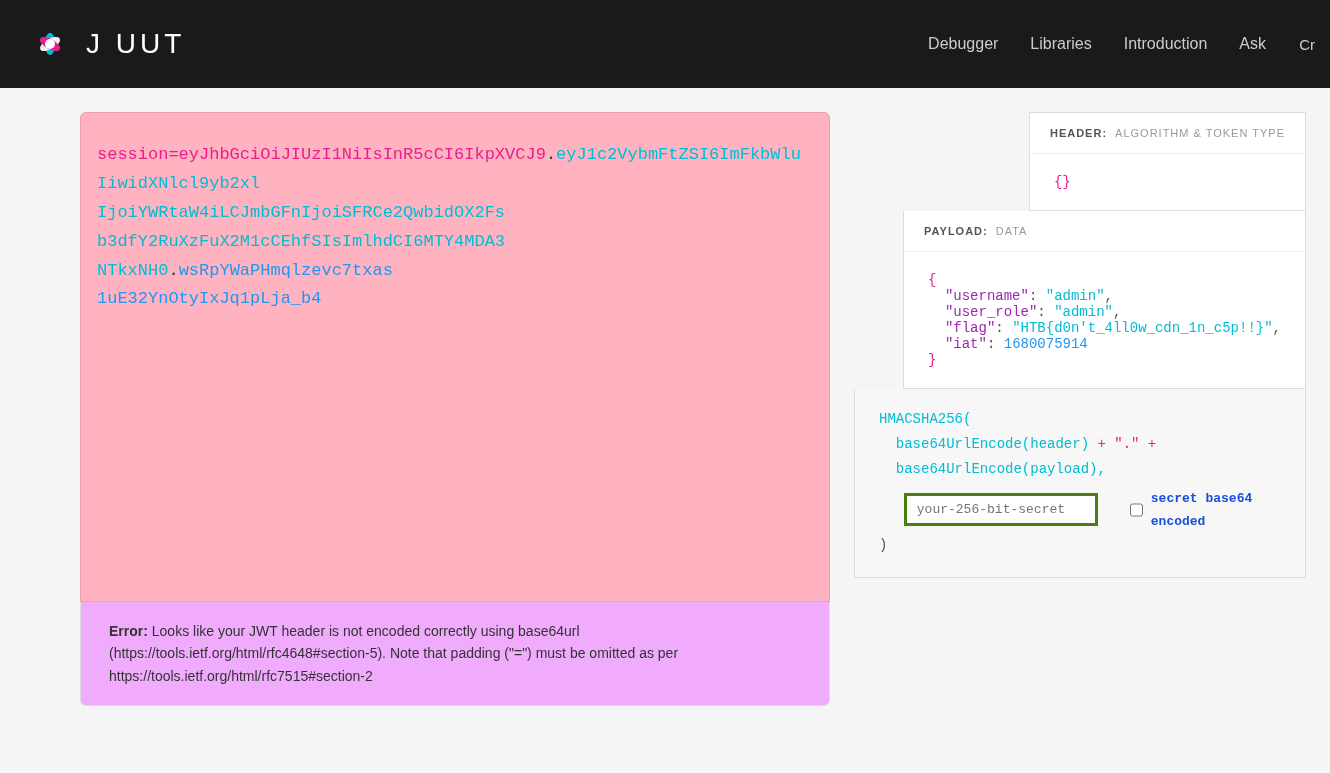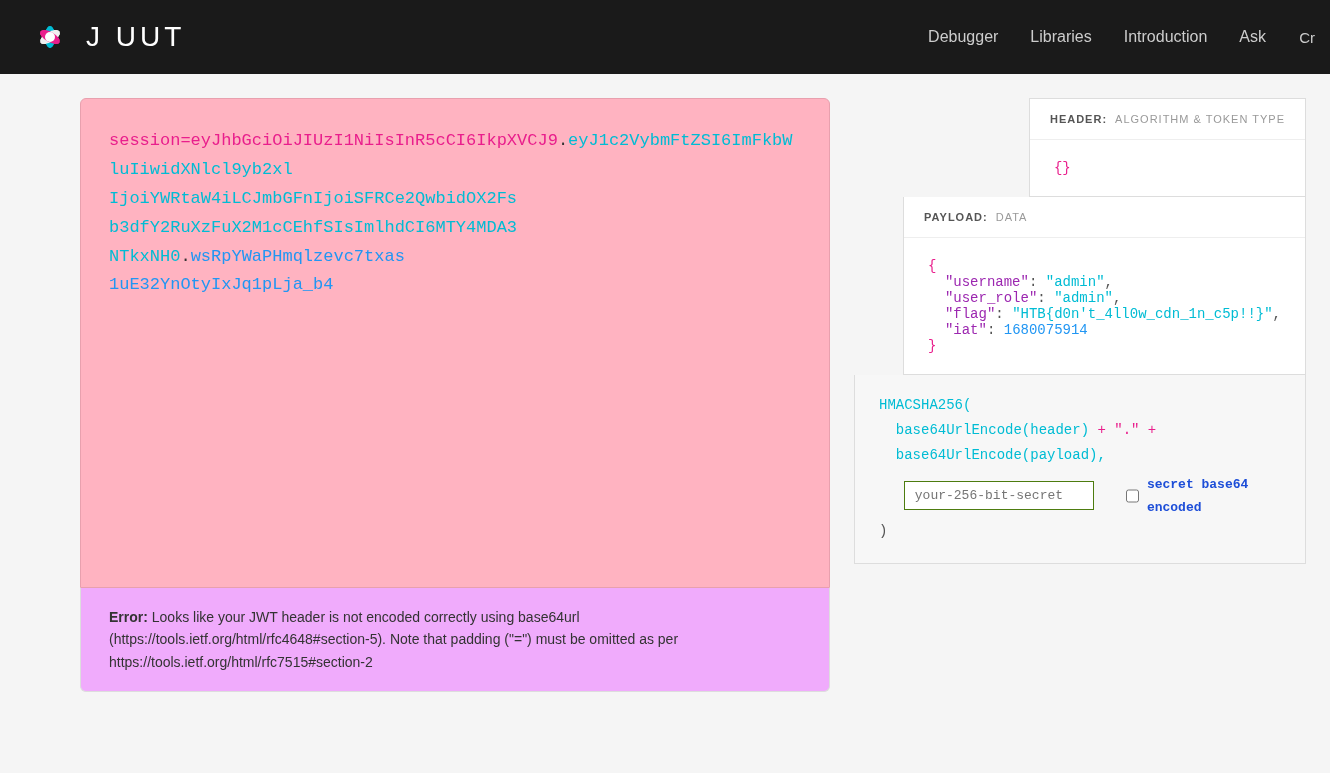--- a/index.html
+++ b/index.html
@@ -1,21 +1,21 @@
 <!DOCTYPE html>
 <html><head>
   <meta charset="utf-8">
   <style>
     * { margin: 0; padding: 0; box-sizing: border-box; }
     body { font-family: 'Segoe UI', Arial, sans-serif; background: #f5f5f5; min-height: 773px; }
 
     
     .navbar {
       background: #1a1a1a;
-      height: 74px;
+      height: 88px;
       display: flex;
       align-items: center;
       padding: 0 24px;
       position: relative;
     }
     .navbar-brand {
       display: flex;
       align-items: center;
       gap: 10px;
     }
@@ -66,21 +66,21 @@
       flex: 0 0 750px;
       display: flex;
       flex-direction: column;
       gap: 0;
     }
 
     .token-box {
       background: #ffb3c1;
       border: 1px solid #e8a0ae;
       border-radius: 6px 6px 0 0;
-      padding: 28px 28px 28px 28px;
+      padding: 28px 28px 28px 16px;
       min-height: 490px;
       font-family: 'Courier New', monospace;
       font-size: 17px;
       line-height: 1.7;
       word-break: break-all;
     }
 
     .token-part-red { color: #e91e8c; }
     .token-part-cyan { color: #00bcd4; }
     .token-dot { color: #333; }
@@ -184,21 +184,21 @@
     .hmac-str { color: #e91e8c; }
 
     .secret-input-row {
       display: flex;
       align-items: center;
       gap: 8px;
       margin-top: 4px;
     }
     .secret-input {
       background: white;
-      border: 1px solid #4d7c0f;
+      border: 3px solid #4d7c0f;
       padding: 6px 10px;
       font-family: 'Courier New', monospace;
       font-size: 13px;
       color: #555;
       width: 200px;
     }
     .checkbox-row {
       display: flex;
       align-items: center;
       gap: 8px;

